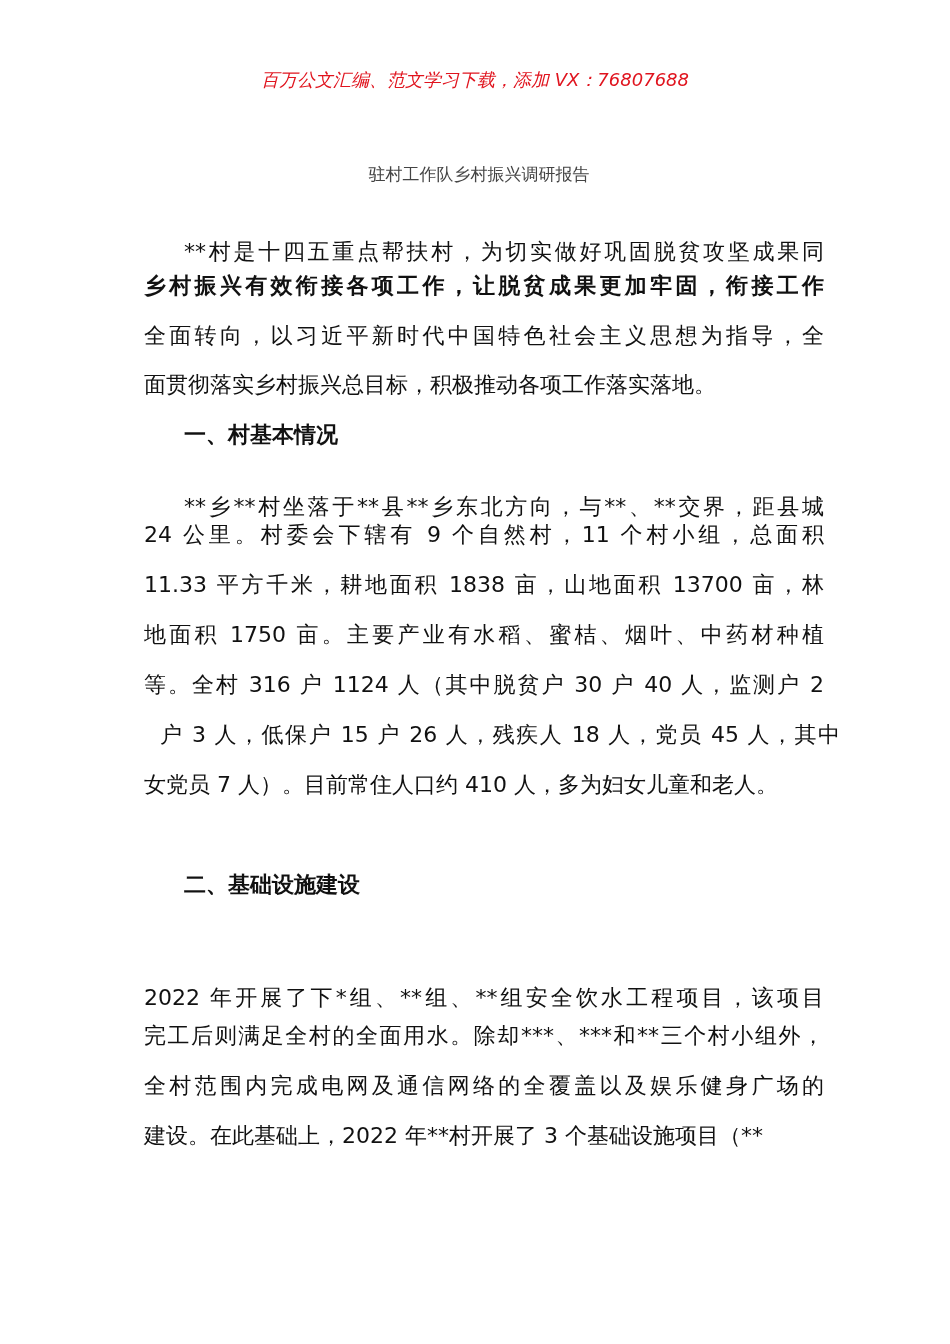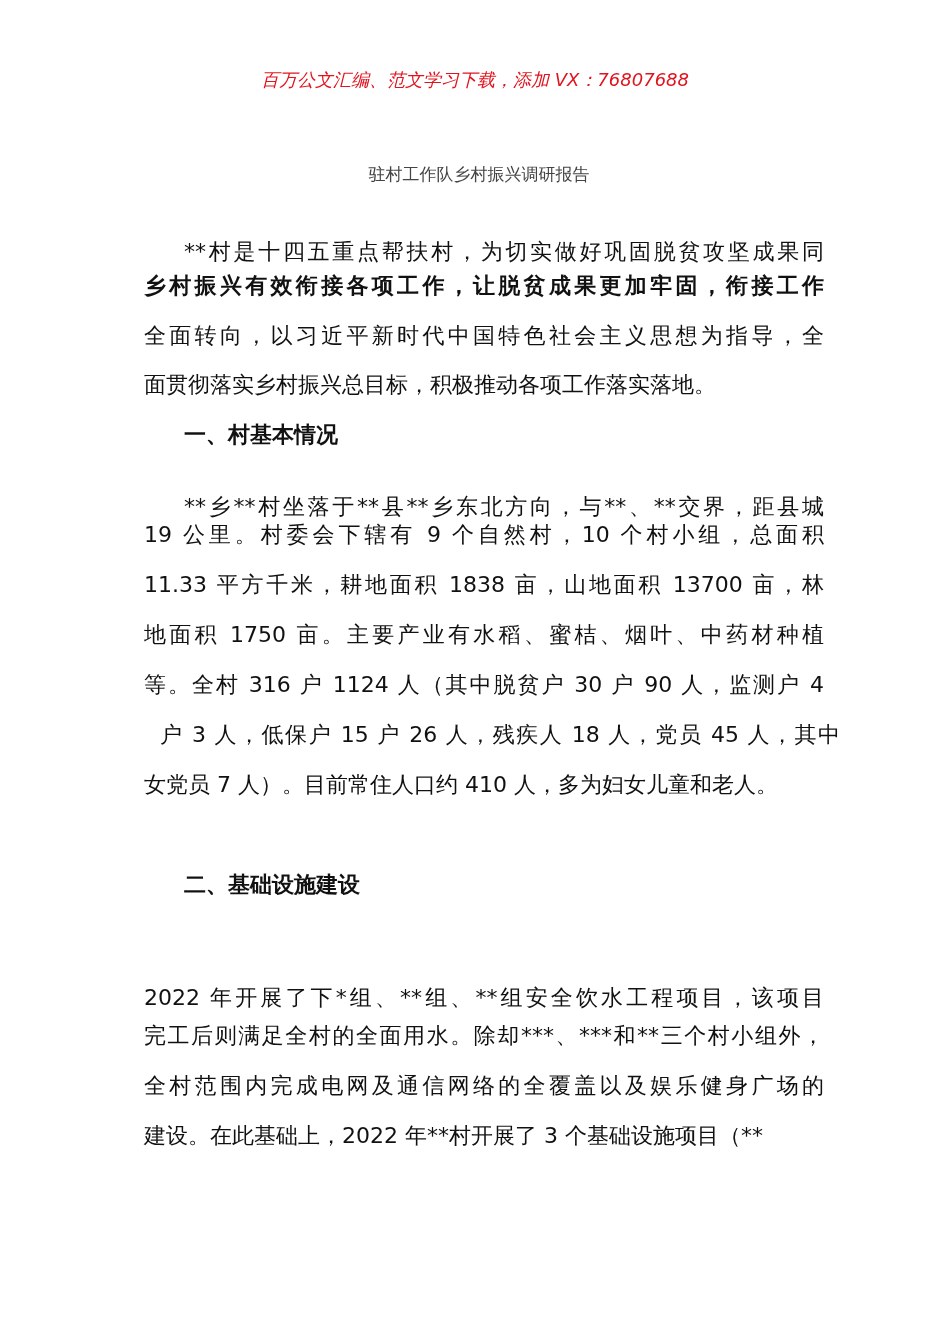--- a/index.html
+++ b/index.html
@@ -75,24 +75,24 @@
 
   <div class="doc-title">驻村工作队乡村振兴调研报告</div>
 
   <div class="line indent" style="top:236px;">**村是十四五重点帮扶村，为切实做好巩固脱贫攻坚成果同</div>
   <div class="line" style="top:270px;font-weight:bold;">乡村振兴有效衔接各项工作，让脱贫成果更加牢固，衔接工作</div>
   <div class="line" style="top:320px;">全面转向，以习近平新时代中国特色社会主义思想为指导，全</div>
   <div class="line last" style="top:369px;">面贯彻落实乡村振兴总目标，积极推动各项工作落实落地。</div>
 
   <div class="heading" style="top:419px;text-align:right;">一、村基本情况</div>
   <div class="line indent" style="top:469px;margin-top:22px;">**乡**村坐落于**县**乡东北方向，与**、**交界，距县城</div>
-  <div class="line" style="top:519px;">19 公里。村委会下辖有 9 个自然村，10 个村小组，总面积</div>
+  <div class="line" style="top:519px;">24 公里。村委会下辖有 9 个自然村，11 个村小组，总面积</div>
   <div class="line" style="top:569px;">11.33 平方千米，耕地面积 1838 亩，山地面积 13700 亩，林</div>
   <div class="line" style="top:619px;">地面积 1750 亩。主要产业有水稻、蜜桔、烟叶、中药材种植</div>
-  <div class="line" style="top:669px;">等。全村 316 户 1124 人（其中脱贫户 30 户 90 人，监测户 4</div>
+  <div class="line" style="top:669px;">等。全村 316 户 1124 人（其中脱贫户 30 户 40 人，监测户 2</div>
   <div class="line" style="top:719px;margin-left:16px;">户 3 人，低保户 15 户 26 人，残疾人 18 人，党员 45 人，其中</div>
   <div class="line last" style="top:769px;">女党员 7 人）。目前常住人口约 410 人，多为妇女儿童和老人。</div>
 
   <div class="heading" style="top:869px;">二、基础设施建设</div>
   <div class="line" style="top:970px;margin-top:12px;">2022 年开展了下*组、**组、**组安全饮水工程项目，该项目</div>
   <div class="line" style="top:1070px;">全村范围内完成电网及通信网络的全覆盖以及娱乐健身广场的</div>
   <div class="line" style="top:1020px;">完工后则满足全村的全面用水。除却***、***和**三个村小组外，</div>
   <div class="line last" style="top:1120px;">建设。在此基础上，2022 年**村开展了 3 个基础设施项目（**</div>
 
 </div>

